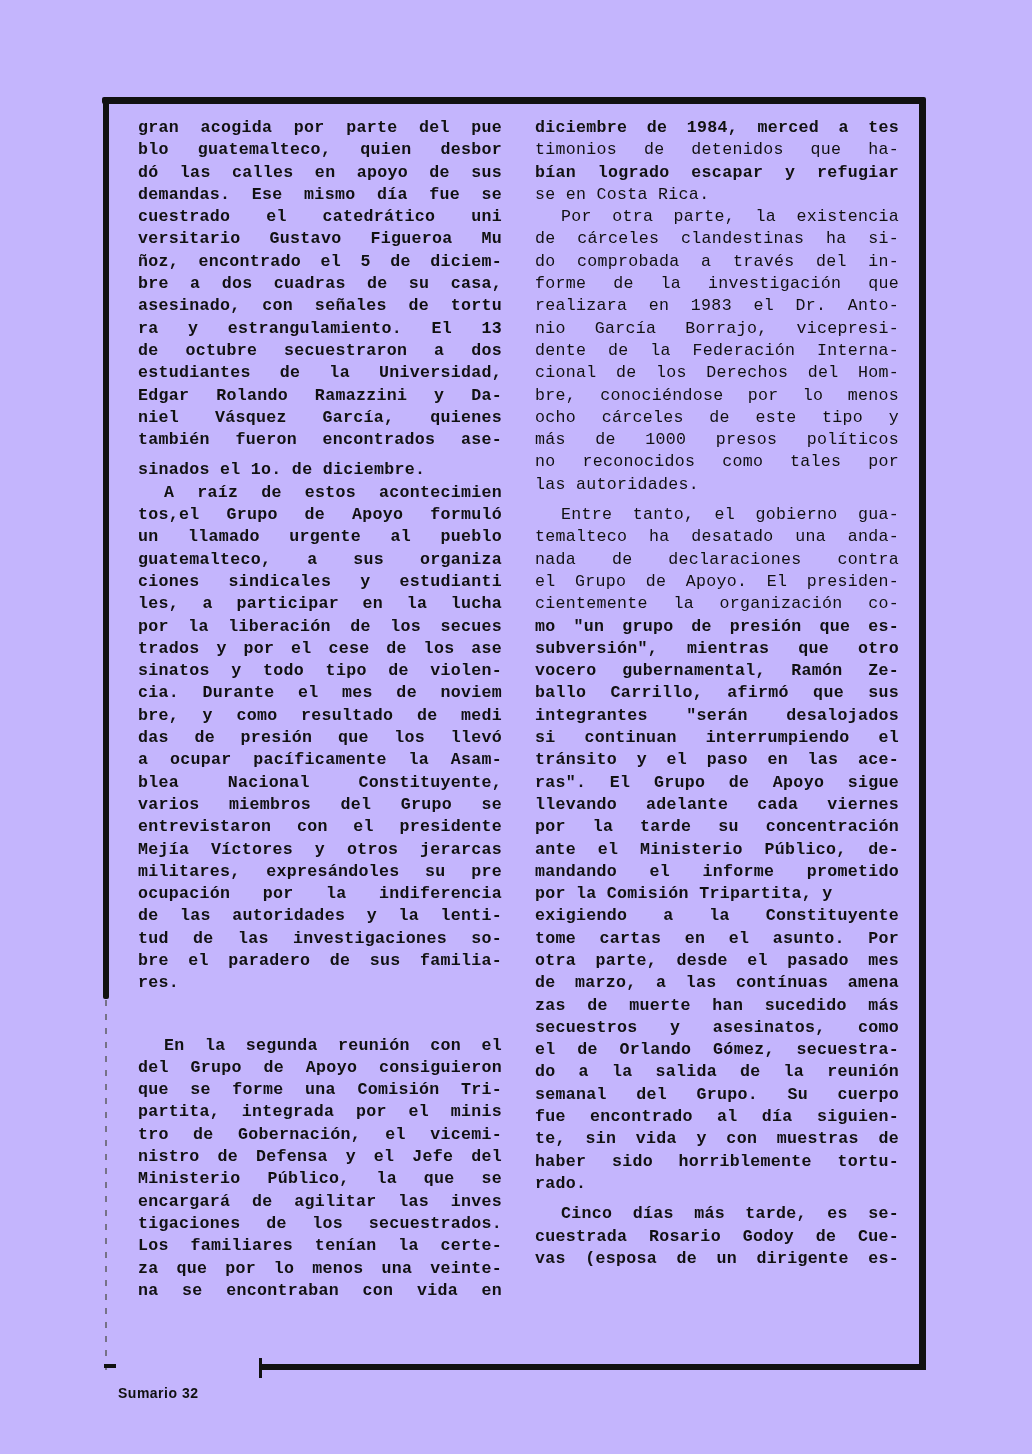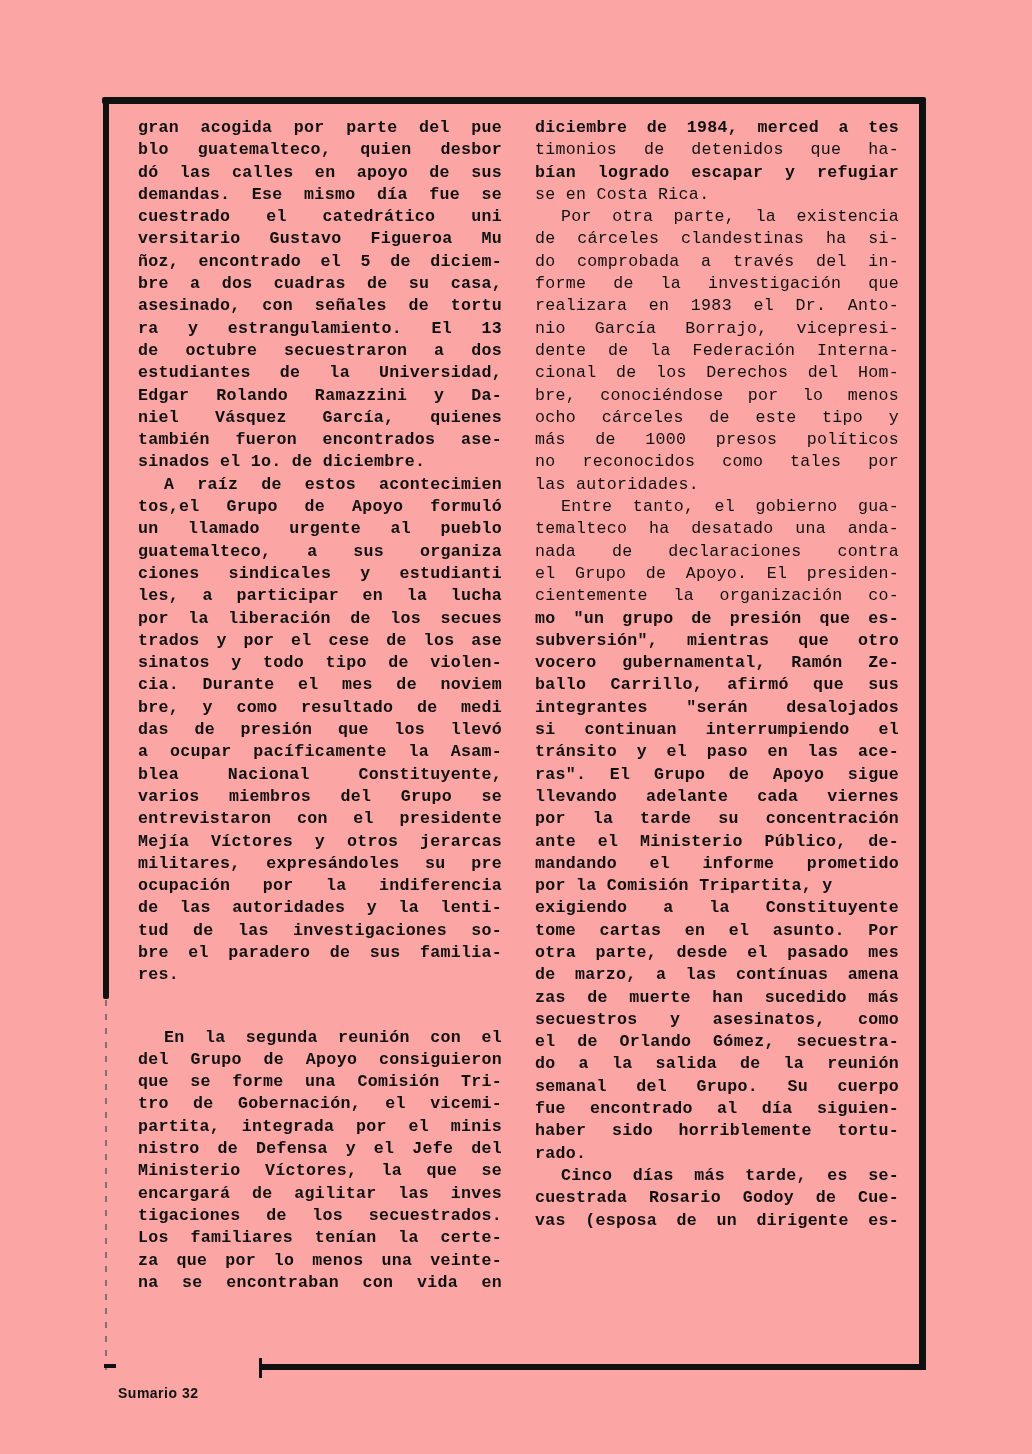--- a/index.html
+++ b/index.html
@@ -12,21 +12,21 @@
     height: 1454px;
     position: relative;
     overflow: hidden;
     font-family: "Liberation Mono", "DejaVu Sans Mono", monospace;
     color: #111111;
   }
   .page {
     position: absolute;
     left: 0; top: 0;
     width: 1032px; height: 1454px;
-    background: #fca5a5;
+    background: #c4b5fd;
   }
   
   .frame-top {
     position: absolute;
     left: 102px; top: 97px;
     width: 824px; height: 7px;
     background: #111;
     border-radius: 2px;
   }
   .frame-right {
@@ -73,21 +73,21 @@
   .col-left { left: 138px; width: 364px; }
   .col-right { left: 535px; width: 364px; }
   .line {
     display: block;
     white-space: pre;
     text-align: justify;
     text-align-last: justify;
     height: 22.3px;
   }
   .line.last { text-align-last: left; }
-  .line.gap { }
+  .line.gap { margin-top: 8px; }
   .line.gap-lg { margin-top: 40px; }
   .line.indent { padding-left: 26px; }
   .line.light { font-weight: normal; }
   .footer {
     position: absolute;
     left: 118px; top: 1353px;
     font-family: "Liberation Sans", "DejaVu Sans", sans-serif;
     font-weight: bold;
     font-size: 14px;
     letter-spacing: 0.5px;
@@ -147,24 +147,24 @@
     <span class="line">Mejía Víctores y otros jerarcas</span>
     <span class="line">militares, expresándoles su pre</span>
     <span class="line">ocupación por la indiferencia</span>
     <span class="line">de las autoridades y la lenti-</span>
     <span class="line">tud de las investigaciones so-</span>
     <span class="line">bre el paradero de sus familia-</span>
     <span class="line last">res.</span>
     <span class="line indent gap-lg">En la segunda reunión con el</span>
     <span class="line">del Grupo de Apoyo consiguieron</span>
     <span class="line">que se forme una Comisión Tri-</span>
+    <span class="line">partita, integrada por el minis</span>
     <span class="line">tro de Gobernación, el vicemi-</span>
-    <span class="line">partita, integrada por el minis</span>
     <span class="line">nistro de Defensa y el Jefe del</span>
-    <span class="line">Ministerio Víctores, la que se</span>
+    <span class="line">Ministerio Público, la que se</span>
     <span class="line">encargará de agilitar las inves</span>
     <span class="line">tigaciones de los secuestrados.</span>
     <span class="line">Los familiares tenían la certe-</span>
     <span class="line">za que por lo menos una veinte-</span>
     <span class="line">na se encontraban con vida en</span>
   </div>
 
   <div class="column col-right">
     <span class="line">diciembre de 1984, merced a tes</span>
     <span class="line light">timonios de detenidos que ha-</span>
@@ -204,20 +204,21 @@
     <span class="line">exigiendo a la Constituyente</span>
     <span class="line">tome cartas en el asunto. Por</span>
     <span class="line">otra parte, desde el pasado mes</span>
     <span class="line">de marzo, a las contínuas amena</span>
     <span class="line">zas de muerte han sucedido más</span>
     <span class="line">secuestros y asesinatos, como</span>
     <span class="line">el de Orlando Gómez, secuestra-</span>
     <span class="line">do a la salida de la reunión</span>
     <span class="line">semanal del Grupo. Su cuerpo</span>
     <span class="line">fue encontrado al día siguien-</span>
+    <span class="line">te, sin vida y con muestras de</span>
     <span class="line">haber sido horriblemente tortu-</span>
     <span class="line last">rado.</span>
     <span class="line indent gap">Cinco días más tarde, es se-</span>
     <span class="line">cuestrada Rosario Godoy de Cue-</span>
     <span class="line">vas (esposa de un dirigente es-</span>
   </div>
 
   <div class="footer-dash"></div>
   <div class="footer">
     <span>Sumario</span>

